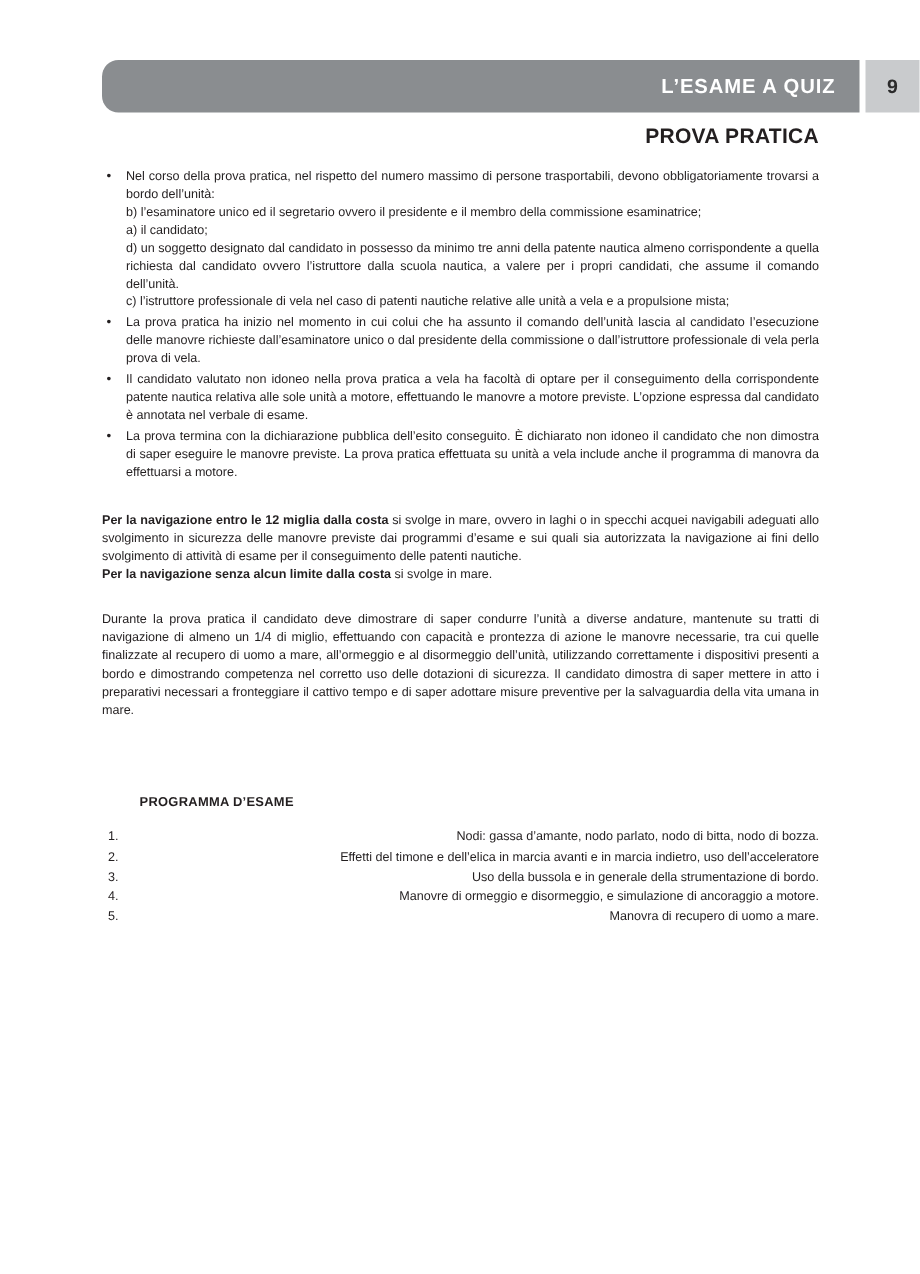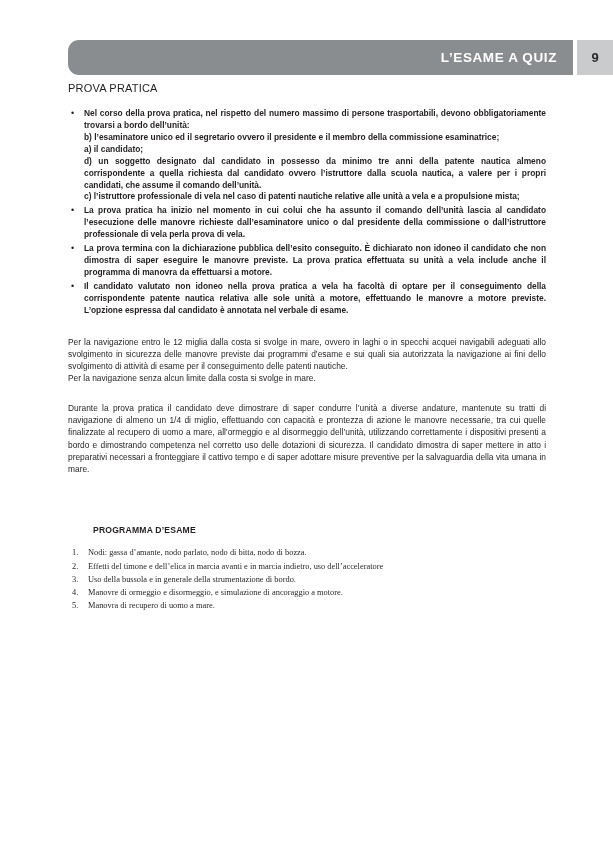--- a/index.html
+++ b/index.html
@@ -58,25 +58,26 @@
 
   
   .content {
     position: absolute;
     top: 82px;
     left: 68px;
     width: 478px;
   }
 
   .section-title {
-    font-size: 11px;
-    font-weight: normal;
+    font-size: 14px;
+    font-weight: bold;
     letter-spacing: 0.2px;
     margin: 0 0 14px 0;
     color: #231f20;
+    text-align: right;
   }
 
   ul.bullets {
     list-style: none;
     margin: 0;
     padding: 0;
   }
   ul.bullets > li {
     position: relative;
     padding-left: 16px;
@@ -89,47 +90,45 @@
     content: "\2022";
     position: absolute;
     left: 3px;
     top: -1px;
     font-size: 9px;
     color: #231f20;
   }
   .sub-line {
     display: block;
     text-align: justify;
-    font-weight: bold;
   }
 
   .para {
     font-size: 8.4px;
     line-height: 1.46;
     text-align: justify;
     margin: 0;
   }
   .spacer-lg { height: 17px; }
 
-  .b { font-weight: normal; }
+  .b { font-weight: bold; }
 
   ol.numbered {
     list-style: none;
     margin: 0;
     padding: 0;
     counter-reset: item;
   }
   ol.numbered > li {
     position: relative;
     padding-left: 20px;
     margin-bottom: 1px;
     font-size: 8.4px;
     line-height: 1.45;
-    text-align: left;
-    font-family: Liberation Serif, serif;
+    text-align: right;
   }
   ol.numbered > li::before {
     counter-increment: item;
     content: counter(item) ".";
     position: absolute;
     left: 4px;
     top: 0;
   }
   .cont-line { display: block; padding-left: 4px; }
 
@@ -162,24 +161,24 @@
       <span class="sub-line">Nel corso della prova pratica, nel rispetto del numero massimo di persone trasportabili, devono obbligatoriamente trovarsi a bordo dell’unità:</span>
       <span class="sub-line">b) l’esaminatore unico ed il segretario ovvero il presidente e il membro della commissione esaminatrice;</span>
       <span class="sub-line">a) il candidato;</span>
       <span class="sub-line">d) un soggetto designato dal candidato in possesso da minimo tre anni della patente nautica almeno corrispondente a quella richiesta dal candidato ovvero l’istruttore dalla scuola nautica, a valere per i propri candidati, che assume il comando dell’unità.</span>
       <span class="sub-line">c) l’istruttore professionale di vela nel caso di patenti nautiche relative alle unità a vela e a propulsione mista;</span>
     </li>
     <li>
       <span class="sub-line">La prova pratica ha inizio nel momento in cui colui che ha assunto il comando dell’unità lascia al candidato l’esecuzione delle manovre richieste dall’esaminatore unico o dal presidente della commissione o dall’istruttore professionale di vela perla prova di vela.</span>
     </li>
     <li>
+      <span class="sub-line">Il candidato valutato non idoneo nella prova pratica a vela ha facoltà di optare per il conseguimento della corrispondente patente nautica relativa alle sole unità a motore, effettuando le manovre a motore previste. L’opzione espressa dal candidato è annotata nel verbale di esame.</span>
+    </li>
+    <li>
       <span class="sub-line">La prova termina con la dichiarazione pubblica dell’esito conseguito. È dichiarato non idoneo il candidato che non dimostra di saper eseguire le manovre previste. La prova pratica effettuata su unità a vela include anche il programma di manovra da effettuarsi a motore.</span>
-    </li>
-    <li>
-      <span class="sub-line">Il candidato valutato non idoneo nella prova pratica a vela ha facoltà di optare per il conseguimento della corrispondente patente nautica relativa alle sole unità a motore, effettuando le manovre a motore previste. L’opzione espressa dal candidato è annotata nel verbale di esame.</span>
     </li>
   </ul>
 
   <div class="spacer-lg"></div>
 
   <p class="para">
     <span class="b">Per la navigazione entro le 12 miglia dalla costa</span><span> si svolge in mare, ovvero in laghi o in specchi acquei navigabili adeguati allo svolgimento in sicurezza delle manovre previste dai programmi d’esame e sui quali sia autorizzata la navigazione ai fini dello svolgimento di attività di esame per il conseguimento delle patenti nautiche.</span>
   </p>
   <p class="para">
     <span class="b">Per la navigazione senza alcun limite dalla costa</span><span> si svolge in mare.</span>

